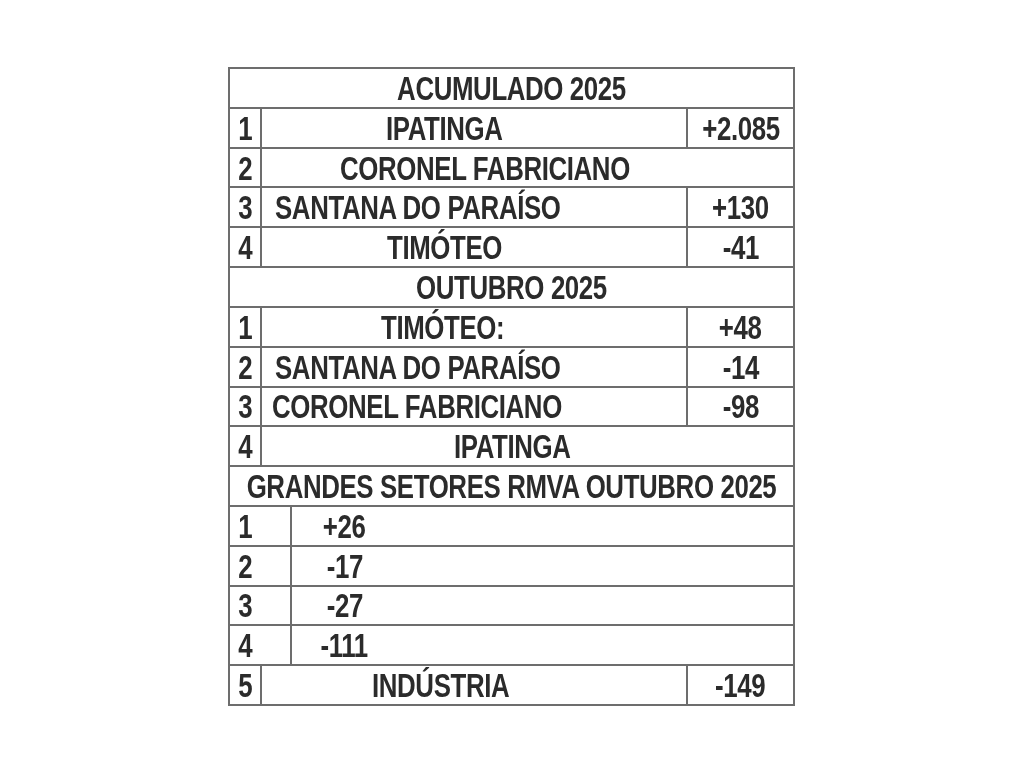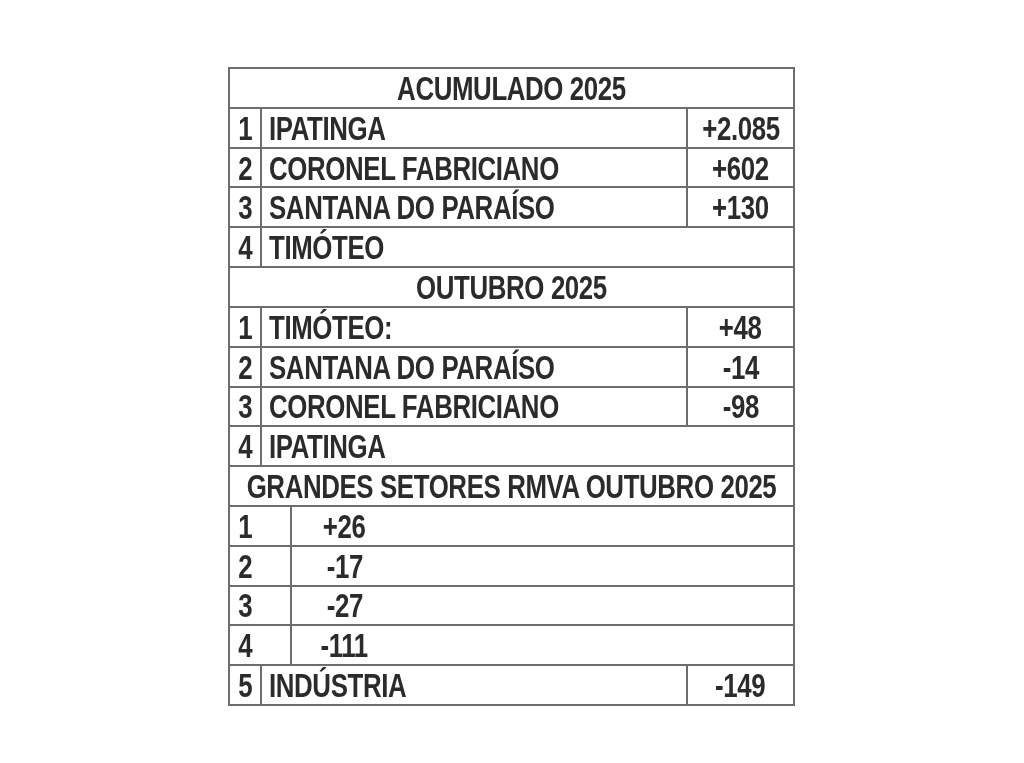--- a/index.html
+++ b/index.html
@@ -43,20 +43,21 @@
     min-width: 0;
   }
   .rank {
     width: 30px;
     justify-content: center;
   }
   .name {
     flex: 1;
     border-left: 2px solid #6d6d6d;
     padding-left: 7px;
+    justify-content: center;
   }
   .value {
     width: 107px;
     border-left: 2px solid #6d6d6d;
     justify-content: center;
     margin-left: 30px;
   }
   .t {
     font-weight: 700;
     font-size: 34px;
@@ -89,41 +90,41 @@
         <span class="t">+2.085</span>
       </div>
   </div>
   <div class="row">
     <div class="cell rank">
         <span class="t">2</span>
       </div>
     <div class="cell name">
         <span class="t">CORONEL FABRICIANO</span>
       </div>
-    <div class="cell value">
-        <span class="t">+602</span>
-      </div>
   </div>
   <div class="row">
     <div class="cell rank">
         <span class="t">3</span>
       </div>
     <div class="cell name">
         <span class="t">SANTANA DO PARAÍSO</span>
       </div>
     <div class="cell value">
         <span class="t">+130</span>
       </div>
   </div>
   <div class="row">
     <div class="cell rank">
         <span class="t">4</span>
       </div>
     <div class="cell name">
         <span class="t">TIMÓTEO</span>
+      </div>
+    <div class="cell value">
+        <span class="t">-41</span>
       </div>
   </div>
 
   <div class="row header">
     <span class="t">OUTUBRO 2025</span>
   </div>
   <div class="row">
     <div class="cell rank">
         <span class="t">1</span>
       </div>

